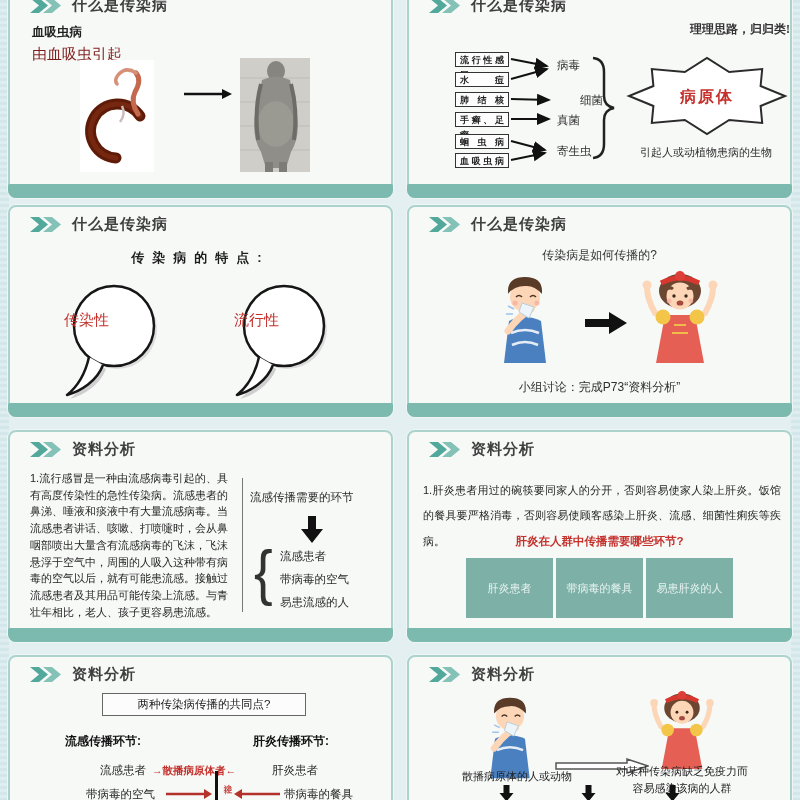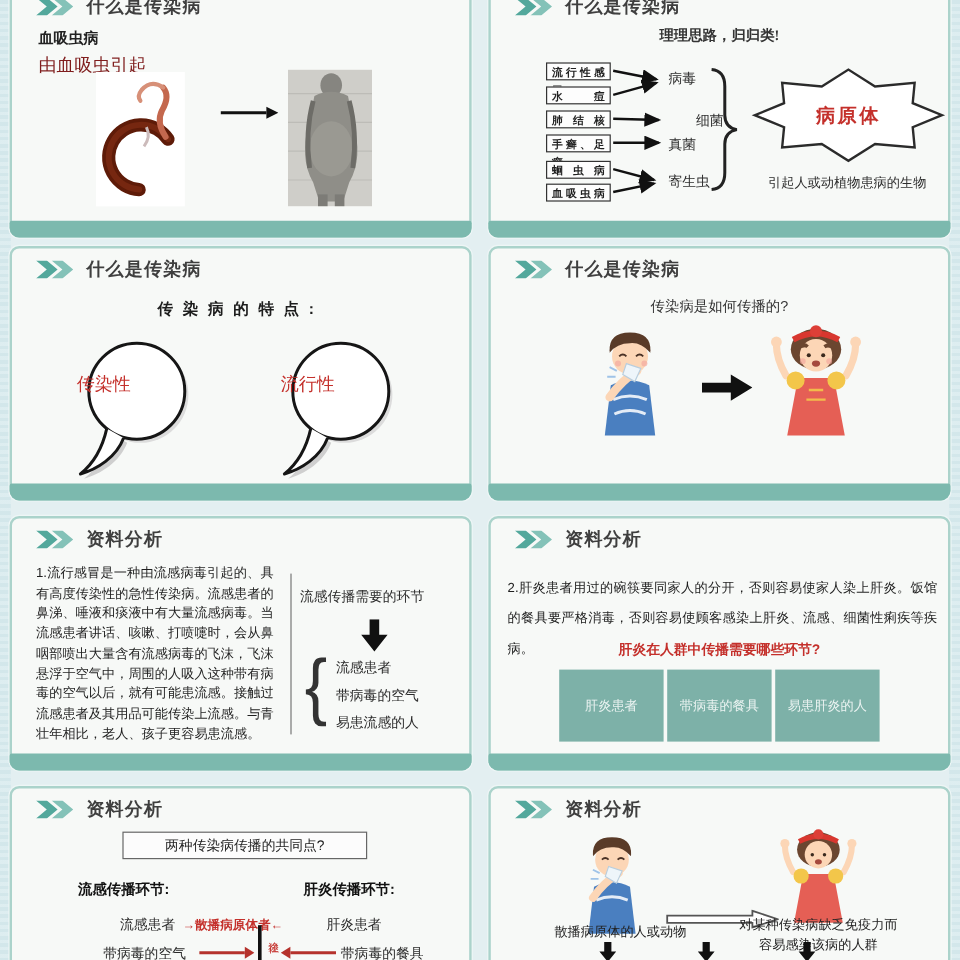--- a/index.html
+++ b/index.html
@@ -22,21 +22,21 @@
   .red{color:#c4302b;}
 
   
   .s1-heading{left:22px;top:36px;font-size:12.5px;font-weight:bold;color:#222;}
   .s1-sub{left:22px;top:57px;font-size:15px;color:#7f1d1d;}
   .s1-worm{left:70px;top:72px;width:74px;height:112px;background:#fff;}
   .s1-photo{left:230px;top:70px;width:70px;height:114px;}
   .s1-arrow{left:172px;top:98px;}
 
   
-  .s2-subtitle{left:0;top:33px;width:100%;text-align:center;font-size:12px;font-weight:bold;color:#333;font-family:Liberation Serif, serif;}
+  .s2-subtitle{left:0;top:33px;width:100%;text-align:right;font-size:12px;font-weight:bold;color:#333;font-family:Liberation Serif, serif;}
   .s2-box{left:46px;width:54px;height:15px;border:1px solid #333;background:#fdfdfd;
     font-size:9px;font-weight:bold;color:#222;line-height:15px;padding:0 4px;box-sizing:border-box;
     text-align:justify;text-align-last:justify;}
   .s2-agent{left:148px;font-size:11.5px;color:#2e2e2e;}
   .s2-burst-label{left:238px;top:99px;width:120px;text-align:center;
     font-size:16px;font-weight:bold;letter-spacing:2px;}
   .s2-caption{left:208px;top:157px;width:178px;text-align:center;font-size:11px;color:#2e2e2e;}
 
   
   .s3-heading{left:0;top:42px;width:100%;text-align:center;font-size:13px;font-weight:bold;
@@ -235,20 +235,21 @@
       <circle cx="33" cy="27" r="1.7" fill="#3a2a1e"></circle>
         <circle cx="45" cy="27" r="1.7" fill="#3a2a1e"></circle>
       <ellipse cx="39" cy="34" rx="3.4" ry="2.6" fill="#a5493d"></ellipse>
       <circle cx="28" cy="32" r="2.4" fill="#f4a9a0" opacity=".7"></circle>
         <circle cx="50" cy="32" r="2.4" fill="#f4a9a0" opacity=".7"></circle>
       <path d="M24,46 h30 l9,48 h-48 z" fill="#e55f55"></path>
       <circle cx="22" cy="48" r="7.5" fill="#f3c64a"></circle>
         <circle cx="56" cy="48" r="7.5" fill="#f3c64a"></circle>
       <path d="M33,56 h12 M31,64 h16" stroke="#f3c64a" stroke-width="2" opacity=".9"></path>
     </svg>
+    <div class="abs s4-footer">小组讨论：完成P73“资料分析”</div>
     <div class="bbar"></div>
   </div>
 
   <div class="slide" style="left:8px;top:430px;">
     <div class="hdr">
       <svg class="chev" viewBox="0 0 34 15">
         <polygon points="0,0 9,0 18,7.5 9,15 0,15 9,7.5" fill="#53a89c"></polygon>
         <polygon points="13,0 22,0 31,7.5 22,15 13,15 22,7.5" fill="#84c2b8"></polygon>
       </svg>
       <span class="ttl">资料分析</span>
@@ -267,21 +268,21 @@
   </div>
 
   <div class="slide" style="left:407px;top:430px;">
     <div class="hdr">
       <svg class="chev" viewBox="0 0 34 15">
         <polygon points="0,0 9,0 18,7.5 9,15 0,15 9,7.5" fill="#53a89c"></polygon>
         <polygon points="13,0 22,0 31,7.5 22,15 13,15 22,7.5" fill="#84c2b8"></polygon>
       </svg>
       <span class="ttl">资料分析</span>
     </div>
-    <div class="abs s6-para">2.肝炎患者用过的碗筷要同家人的分开，否则容易使家人染上肝炎。饭馆的餐具要严格消毒，否则容易使顾客感染上肝炎、流感、细菌性痢疾等疾病。</div>
+    <div class="abs s6-para">1.肝炎患者用过的碗筷要同家人的分开，否则容易使家人染上肝炎。饭馆的餐具要严格消毒，否则容易使顾客感染上肝炎、流感、细菌性痢疾等疾病。</div>
     <div class="abs s6-question red">肝炎在人群中传播需要哪些环节?</div>
     <div class="abs s6-boxes">
       <div class="s6-box">肝炎患者</div>
       <div class="s6-box">带病毒的餐具</div>
       <div class="s6-box">易患肝炎的人</div>
     </div>
     <div class="bbar"></div>
   </div>
 
   <div class="slide" style="left:8px;top:655px;">

